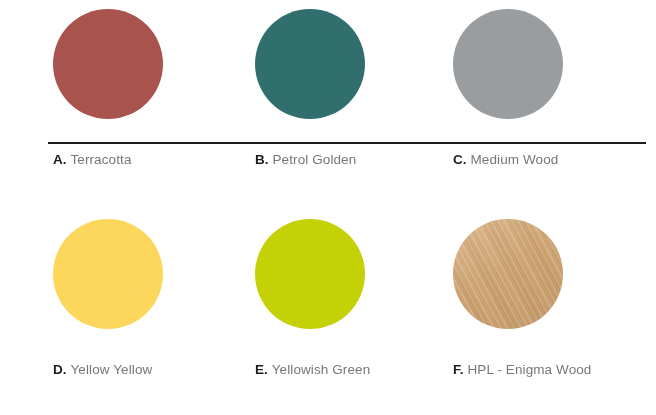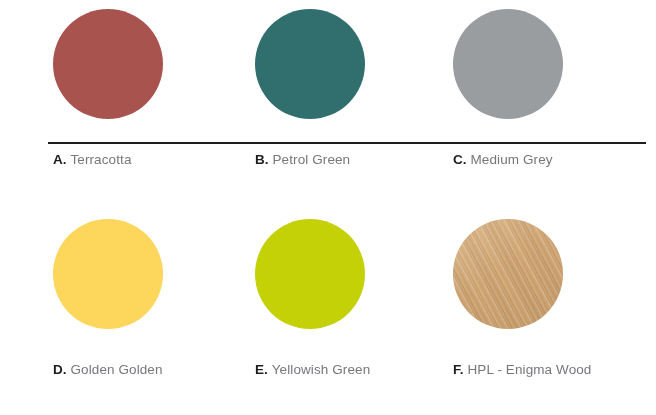--- a/index.html
+++ b/index.html
@@ -115,26 +115,26 @@
 
     <div class="divider divider-1"></div>
 
     <div class="caption cap-0">
       <span class="letter">A.</span>
       <span class="name">Terracotta</span>
     </div>
 
     <div class="caption cap-1">
       <span class="letter">B.</span>
-      <span class="name">Petrol Green</span>
+      <span class="name">Petrol Golden</span>
     </div>
 
     <div class="caption cap-2">
       <span class="letter">C.</span>
-      <span class="name">Medium Grey</span>
+      <span class="name">Medium Wood</span>
     </div>
   </div>
 
   <div class="swatch-row row-2">
 
     <div class="swatch-circle col-0" style="background:#fcd75c;"></div>
 
     <div class="swatch-circle col-1" style="background:#c4d106;"></div>
 
     <div class="swatch-circle col-2 wood" style="background:#cfa470;">
@@ -151,21 +151,21 @@
              repeating-linear-gradient(62deg,
                rgba(120,80,40,0.10) 0px,
                rgba(255,255,255,0.00) 14px,
                rgba(120,80,40,0.08) 27px),
              linear-gradient(145deg, rgba(255,235,205,0.30) 0%, rgba(200,152,98,0.10) 45%, rgba(150,104,58,0.22) 100%);">
       </div>
     </div>
 
     <div class="caption cap-0">
       <span class="letter">D.</span>
-      <span class="name">Golden Golden</span>
+      <span class="name">Yellow Yellow</span>
     </div>
 
     <div class="caption cap-2">
       <span class="letter">F.</span>
       <span class="name">HPL - Enigma Wood</span>
     </div>
 
     <div class="caption cap-1">
       <span class="letter">E.</span>
       <span class="name">Yellowish Green</span>

